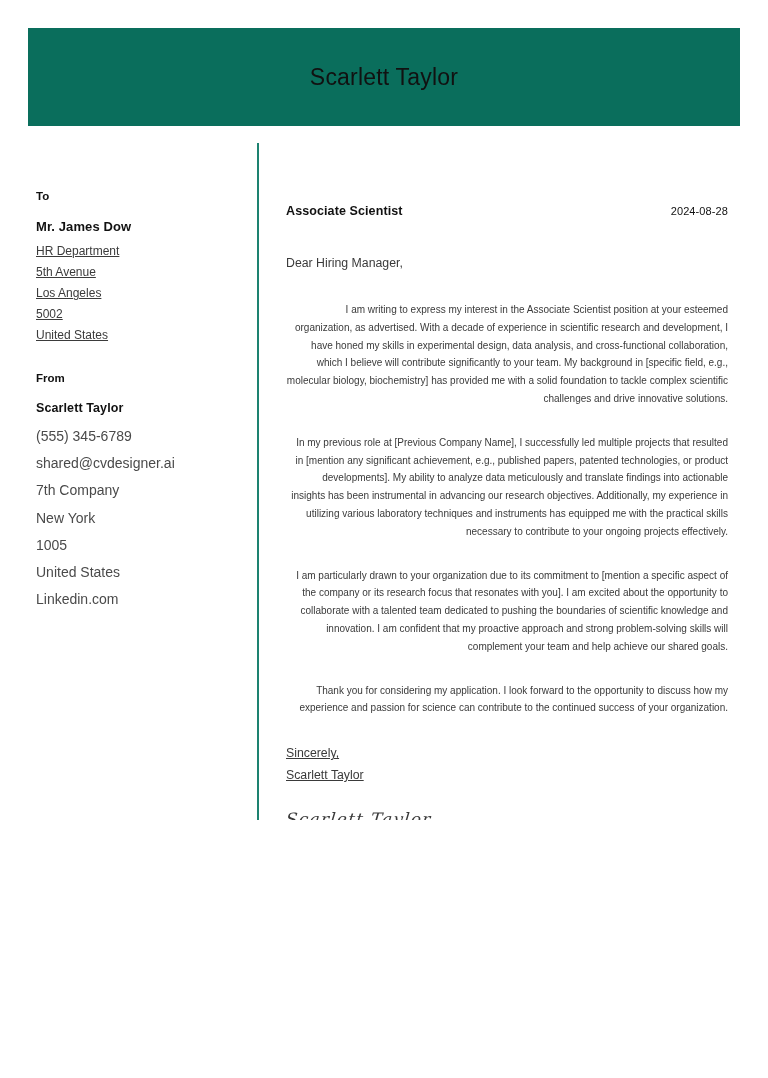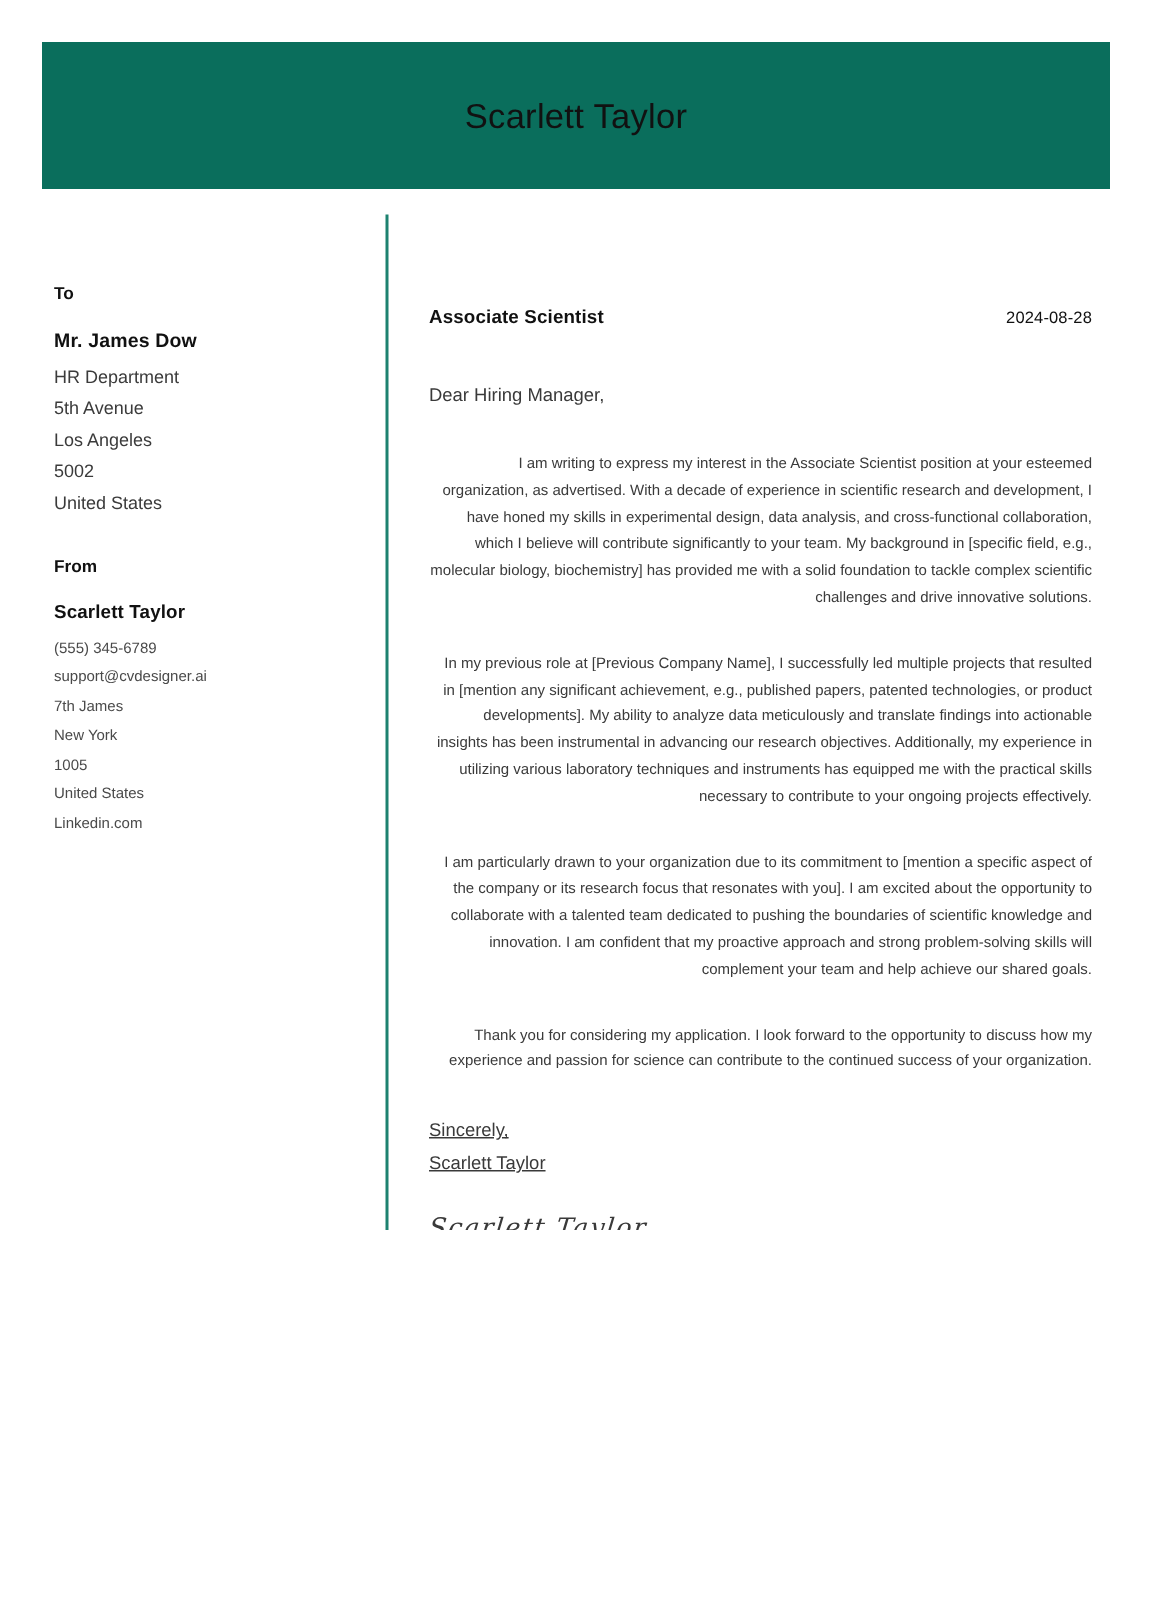--- a/index.html
+++ b/index.html
@@ -81,34 +81,35 @@
     color: #111111;
     margin: 0 0 6px 0;
     line-height: 1.35;
     letter-spacing: 0.1px;
   }
   .addr-line {
     font-size: 12px;
     color: #3b3b3b;
     line-height: 1.75;
     white-space: nowrap;
+    text-decoration: underline;
   }
   .from-block {
     margin-top: 26px;
   }
   .sender-name {
     font-size: 12.5px;
     font-weight: bold;
     color: #111111;
     margin: 0 0 5px 0;
     line-height: 1.4;
     letter-spacing: 0.1px;
   }
   .from-line {
-    font-size: 10px;
+    font-size: 14px;
     color: #4a4a4a;
     line-height: 1.95;
     white-space: nowrap;
   }
 
   
   .right-col {
     position: absolute;
     left: 286px;
     top: 64px;
@@ -186,22 +187,22 @@
         <div class="addr-line">5th Avenue</div>
         <div class="addr-line">Los Angeles</div>
         <div class="addr-line">5002</div>
         <div class="addr-line">United States</div>
       </div>
 
       <div class="from-block">
         <div class="block-title">From</div>
         <div class="sender-name">Scarlett Taylor</div>
         <div class="from-line">(555) 345-6789</div>
-        <div class="from-line">support@cvdesigner.ai</div>
-        <div class="from-line">7th James</div>
+        <div class="from-line">shared@cvdesigner.ai</div>
+        <div class="from-line">7th Company</div>
         <div class="from-line">New York</div>
         <div class="from-line">1005</div>
         <div class="from-line">United States</div>
         <div class="from-line">Linkedin.com</div>
       </div>
 
     </div>
 
     <div class="right-col">
 

